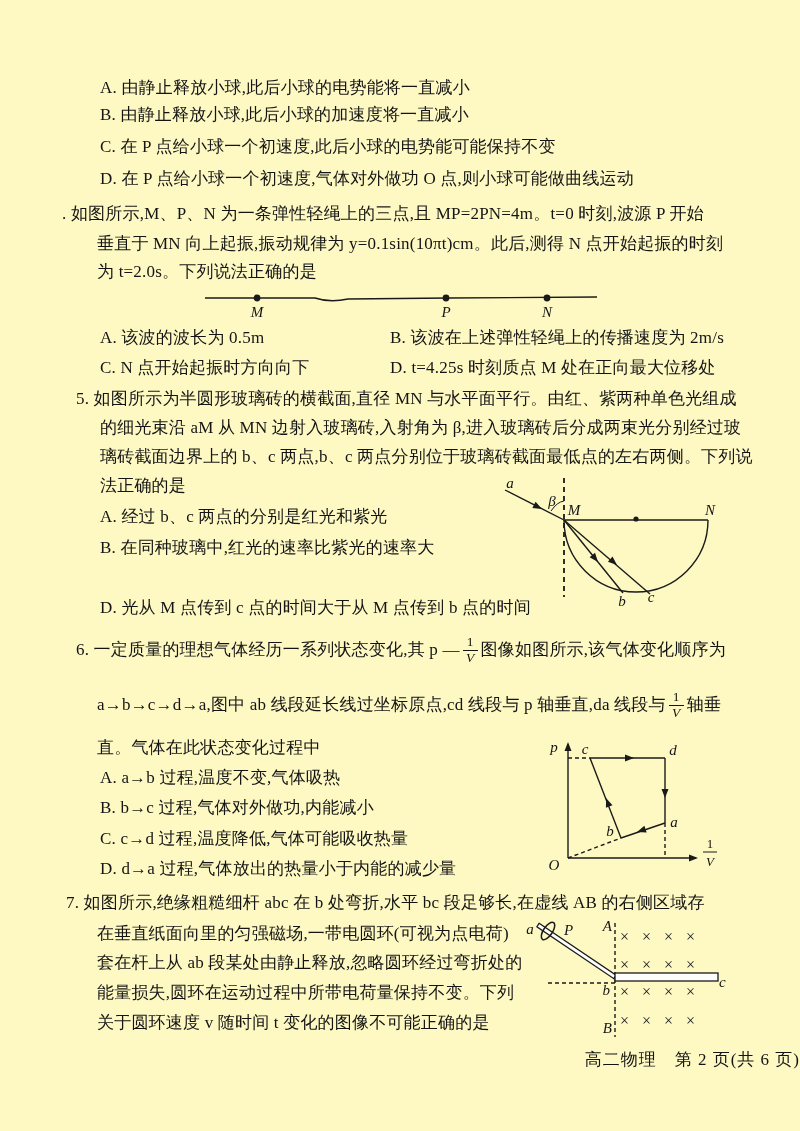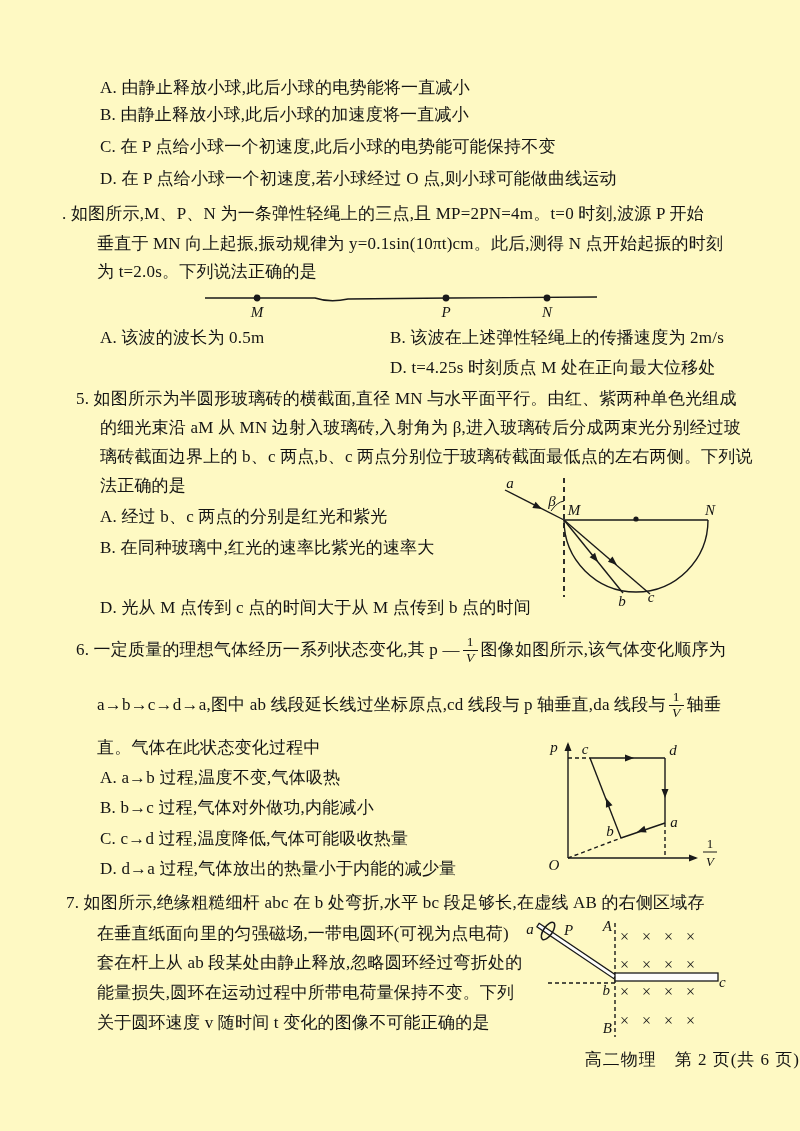--- a/index.html
+++ b/index.html
@@ -32,40 +32,41 @@
                fill:#1a1a1a; letter-spacing:13px; }
 </style>
 </head>
 <body>
 
 <div class="page">
 
   <div class="tl" style="left:100px; top:78px">A. 由静止释放小球,此后小球的电势能将一直减小</div>
   <div class="tl" style="left:100px; top:105px">B. 由静止释放小球,此后小球的加速度将一直减小</div>
   <div class="tl" style="left:100px; top:137px">C. 在 P 点给小球一个初速度,此后小球的电势能可能保持不变</div>
-  <div class="tl" style="left:100px; top:169px">D. 在 P 点给小球一个初速度,若小球经过 O 点,则小球可能做曲线运动</div>
+  <div class="tl" style="left:100px; top:169px">D. 在 P 点给小球一个初速度,气体对外做功 O 点,则小球可能做曲线运动</div>
 
   <div class="tl" style="left:62px; top:204px">. 如图所示,M、P、N 为一条弹性轻绳上的三点,且 MP=2PN=4m。t=0 时刻,波源 P 开始</div>
   <div class="tl" style="left:97px; top:234px">垂直于 MN 向上起振,振动规律为 y=0.1sin(10πt)cm。此后,测得 N 点开始起振的时刻</div>
   <div class="tl" style="left:97px; top:262px">为 t=2.0s。下列说法正确的是</div>
 
   <svg style="left:200px; top:286px" width="410" height="36" viewBox="0 0 410 36">
     <g>
       <path class="ln" d="M5,12 L115,12 Q130,17 148,13 L250,12 L397,11"></path>
       <circle class="dot" cx="57" cy="12" r="3.4"></circle>
       <circle class="dot" cx="246" cy="12" r="3.4"></circle>
       <circle class="dot" cx="347" cy="12" r="3.4"></circle>
     </g>
     <text class="fig-lab" x="57" y="31" text-anchor="middle">M</text>
     <text class="fig-lab" x="246" y="31" text-anchor="middle">P</text>
     <text class="fig-lab" x="347" y="31" text-anchor="middle">N</text>
   </svg>
 
   <div class="tl" style="left:100px; top:328px">A. 该波的波长为 0.5m</div>
   <div class="tl" style="left:390px; top:328px">B. 该波在上述弹性轻绳上的传播速度为 2m/s</div>
+  <div class="tl" style="left:100px; top:358px">C. N 点开始起振时方向向下</div>
   <div class="tl" style="left:390px; top:358px">D. t=4.25s 时刻质点 M 处在正向最大位移处</div>
 
   <div class="tl" style="left:76px;  top:389px">5. 如图所示为半圆形玻璃砖的横截面,直径 MN 与水平面平行。由红、紫两种单色光组成</div>
   <div class="tl" style="left:100px; top:418px">的细光束沿 aM 从 MN 边射入玻璃砖,入射角为 β,进入玻璃砖后分成两束光分别经过玻</div>
   <div class="tl" style="left:100px; top:447px">璃砖截面边界上的 b、c 两点,b、c 两点分别位于玻璃砖截面最低点的左右两侧。下列说</div>
   <div class="tl" style="left:100px; top:476px">法正确的是</div>
 
   <div class="tl" style="left:100px; top:507px">A. 经过 b、c 两点的分别是红光和紫光</div>
   <div class="tl" style="left:100px; top:538px">B. 在同种玻璃中,红光的速率比紫光的速率大</div>
   <div class="tl" style="left:100px; top:598px">D. 光从 M 点传到 c 点的时间大于从 M 点传到 b 点的时间</div>

